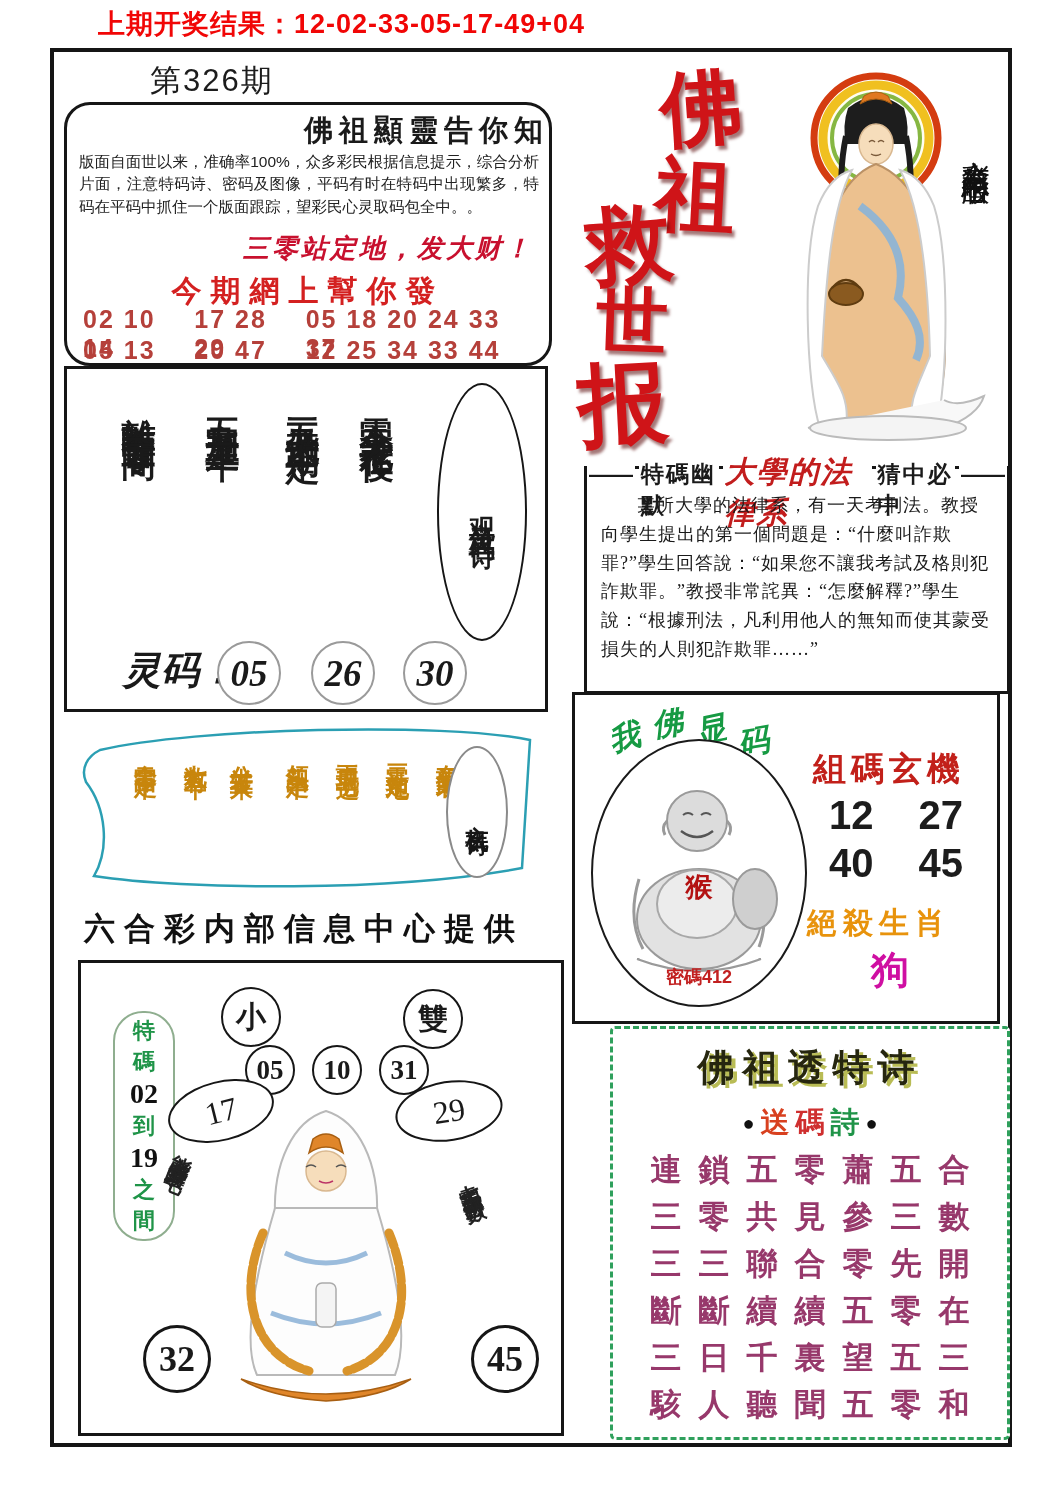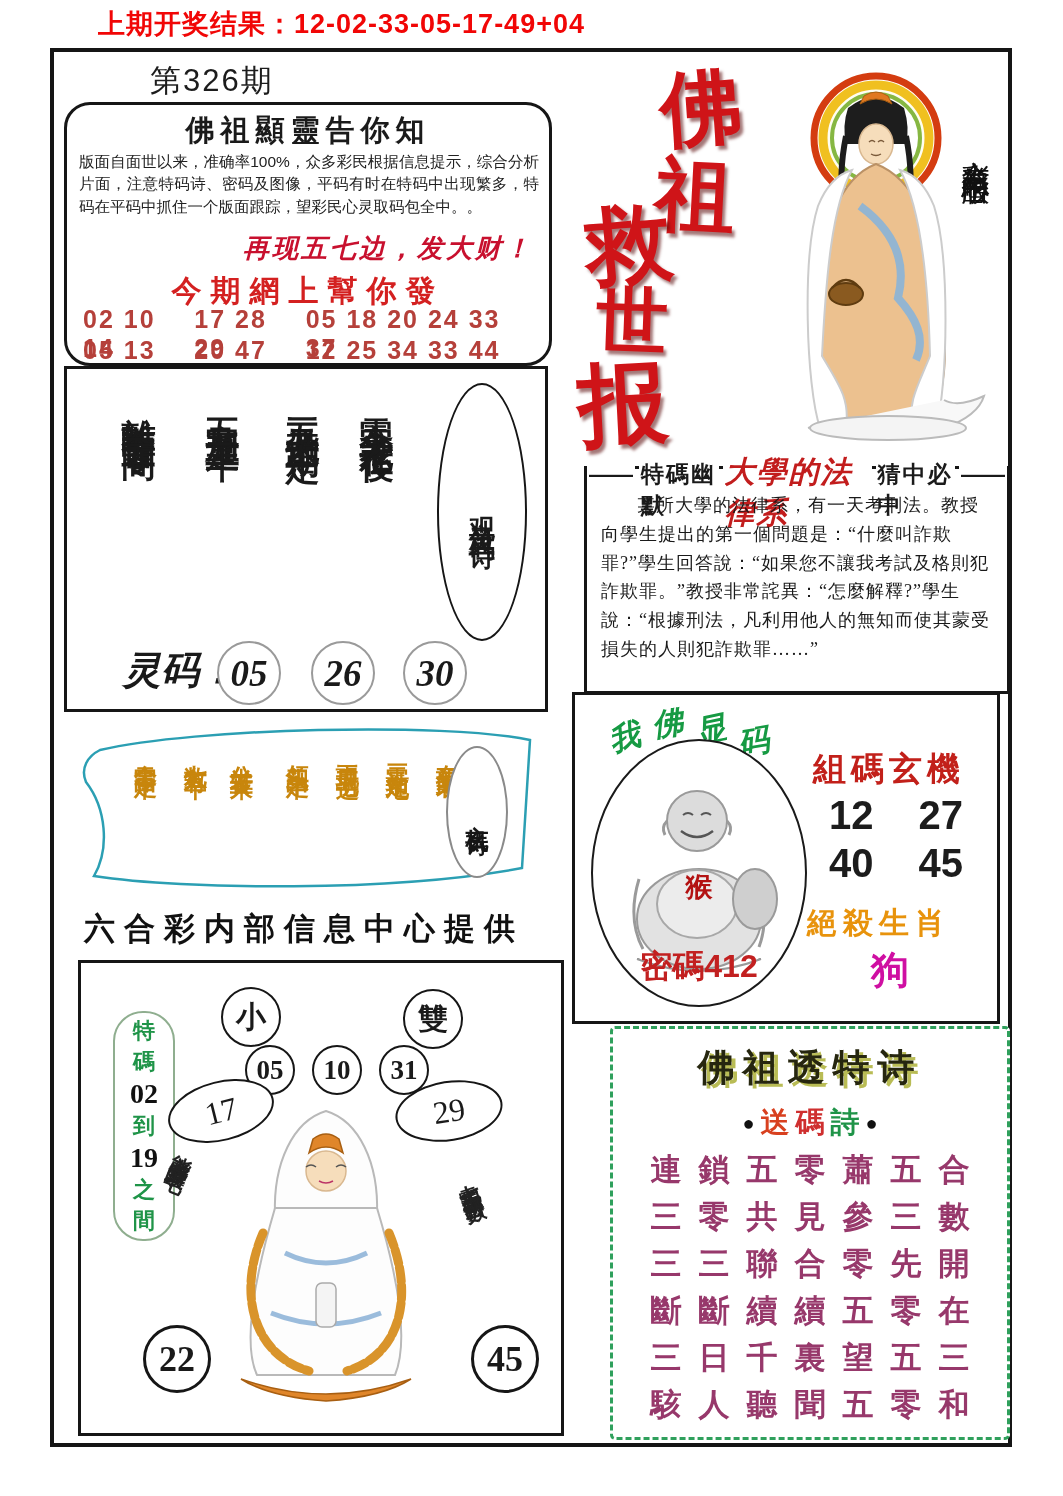--- a/index.html
+++ b/index.html
@@ -11,21 +11,21 @@
   .circle{position:absolute;border:2.5px solid #161616;border-radius:50%;
           display:flex;align-items:center;justify-content:center;background:#fff;}
 
   
   #last-draw{left:98px;top:6px;font-weight:bold;font-size:27px;color:#f10606;letter-spacing:1px;text-align:right;}
   #outer-border{left:50px;top:48px;width:954px;height:1391px;border:4px solid #151515;}
   #issue{left:150px;top:60px;font-size:31px;color:#1c1c1c;letter-spacing:2px;}
 
   
   #announce{left:64px;top:102px;width:482px;height:258px;border:3px solid #161616;border-radius:26px;background:#fff;}
-  #announce .ab-title{left:0;right:0;top:6px;text-align:center;font-weight:bold;font-size:29px;letter-spacing:6px;}
+  #announce .ab-title{left:0;right:0;top:6px;text-align:right;font-weight:bold;font-size:29px;letter-spacing:6px;}
   #announce .ab-body{left:12px;right:10px;top:46px;font-size:15.5px;line-height:1.45;text-align:justify;color:#222;}
   #announce .ab-blessing{right:16px;top:126px;font-style:italic;font-weight:bold;font-size:26px;color:#c8102e;letter-spacing:3px;}
   #announce .ab-promo{left:0;right:0;top:166px;text-align:center;font-weight:bold;font-size:30px;color:#d42020;letter-spacing:9px;}
   .num-row{left:16px;right:12px;display:flex;justify-content:center;
            font-weight:bold;font-size:25px;color:#b5403a;letter-spacing:2px;font-family:"Liberation Sans",sans-serif;}
   #nums1{top:200px;} #nums2{top:231px;}
 
   
   #lingma{left:64px;top:366px;width:478px;height:340px;border:3px solid #161616;background:#fff;}
   .lm-col{position:absolute;top:22px;height:262px;font-weight:bold;font-size:34px;letter-spacing:5px;
@@ -97,21 +97,21 @@
   #gtitle{position:absolute;left:34px;top:10px;display:flex;gap:12px;}
   #gtitle span{font-weight:bold;font-style:italic;font-size:31px;color:#169a43;font-family:"Liberation Serif",serif;}
   #gtitle span:nth-child(1){transform:translateY(12px) rotate(-18deg);}
   #gtitle span:nth-child(2){transform:translateY(-2px) rotate(-8deg);}
   #gtitle span:nth-child(3){transform:translateY(4px) rotate(-12deg);}
   #gtitle span:nth-child(4){transform:translateY(16px) rotate(-10deg);}
   #statue-oval{position:absolute;left:16px;top:44px;width:212px;height:264px;border:2.5px solid #1a1a1a;border-radius:50%;
                background:#fff;overflow:hidden;}
   #statue-zodiac{position:absolute;left:50%;top:128px;transform:translateX(-50%);color:#b31212;
                  font-weight:bold;font-size:27px;font-family:"Liberation Serif",serif;}
-  #statue-pass{position:absolute;bottom:16px;left:0;right:0;text-align:center;color:#c22020;font-weight:bold;font-size:32px;}
+  #statue-pass{position:absolute;bottom:16px;left:0;right:0;text-align:center;color:#c22020;font-weight:bold;font-size:18px;}
   #group-title{position:absolute;left:238px;top:52px;font-weight:bold;font-size:33px;color:#c2201a;
                letter-spacing:5px;font-family:"Liberation Serif",serif;}
   .group-row{position:absolute;left:254px;font-weight:bold;font-size:40px;color:#1c1c1c;word-spacing:34px;}
   #grow1{top:98px;} #grow2{top:146px;}
   #kill-title{position:absolute;left:232px;top:208px;font-weight:bold;font-size:30px;color:#e8930c;
               letter-spacing:6px;font-family:"Liberation Serif",serif;}
   #kill-zodiac{position:absolute;left:296px;top:250px;font-weight:bold;font-size:38px;color:#cf0fa2;
                font-family:"Liberation Serif",serif;}
 
   
@@ -134,21 +134,21 @@
 
   <div class="abs" id="last-draw">上期开奖结果：12-02-33-05-17-49+04</div>
 
   <div class="abs" id="outer-border"></div>
 
   <div class="abs" id="issue">第326期</div>
 
   <div class="abs" id="announce">
     <div class="abs ab-title serif">佛祖顯靈告你知</div>
     <div class="abs ab-body">版面自面世以来，准确率100%，众多彩民根据信息提示，综合分析片面，注意特码诗、密码及图像，平码有时在特码中出现繁多，特码在平码中抓住一个版面跟踪，望彩民心灵取码包全中。。</div>
-    <div class="abs ab-blessing">再现五七边，发大财！</div>
+    <div class="abs ab-blessing">三零站定地，发大财！</div>
     <div class="abs ab-promo serif">今期網上幫你發</div>
     <div class="abs num-row" id="nums1">
       <span>02 10 14</span>
       <span>17 28 29</span>
       <span>05 18 20 24 33 37</span>
     </div>
     <div class="abs num-row" id="nums2">
       <span>05 13 34</span>
       <span>20 47 43</span>
       <span>12 25 34 33 44 48</span>
@@ -213,21 +213,21 @@
       <path d="M118 98 Q125 102 132 98" stroke="#b36" stroke-width="1.5" fill="none"></path>
       <path d="M74 125 C 52 200 42 262 56 292 L 194 292 C 208 258 198 198 176 125 Z" fill="#fdfdfd" stroke="#b9b9b9" stroke-width="2"></path>
       <path d="M84 170 Q125 190 166 170 M70 230 Q125 252 180 230" stroke="#8ab0d6" stroke-width="5" fill="none" opacity="0.85"></path>
       <path d="M62 150 C 36 210 52 272 108 288 M188 150 C 214 212 200 272 146 288" stroke="#d9942b" stroke-width="9" fill="none" stroke-linecap="round" stroke-dasharray="14 4"></path>
       <rect x="115" y="200" width="20" height="44" rx="6" fill="#f4f4f4" stroke="#aaa" stroke-width="1.5"></rect>
       <path d="M40 296 Q125 326 210 296 Q182 314 125 318 Q68 314 40 296 Z" fill="#e0862a" stroke="#a85f12" stroke-width="1.5"></path>
     </svg>
 
     <div class="diag vtext" id="diag-l">能者多勞嘆三七</div>
     <div class="diag vtext" id="diag-r">七零相乘得出數</div>
-    <div class="circle corner-num" id="c32">22</div>
+    <div class="circle corner-num" id="c32">32</div>
     <div class="circle corner-num" id="c45">45</div>
   </div>
 
   <div class="mh" id="mh1">佛</div>
   <div class="mh" id="mh2">祖</div>
   <div class="mh" id="mh3">救</div>
   <div class="mh" id="mh4">世</div>
   <div class="mh" id="mh5">报</div>
 
   <svg class="abs" style="left:748px;top:56px;" width="252" height="388" viewBox="0 0 252 388">

